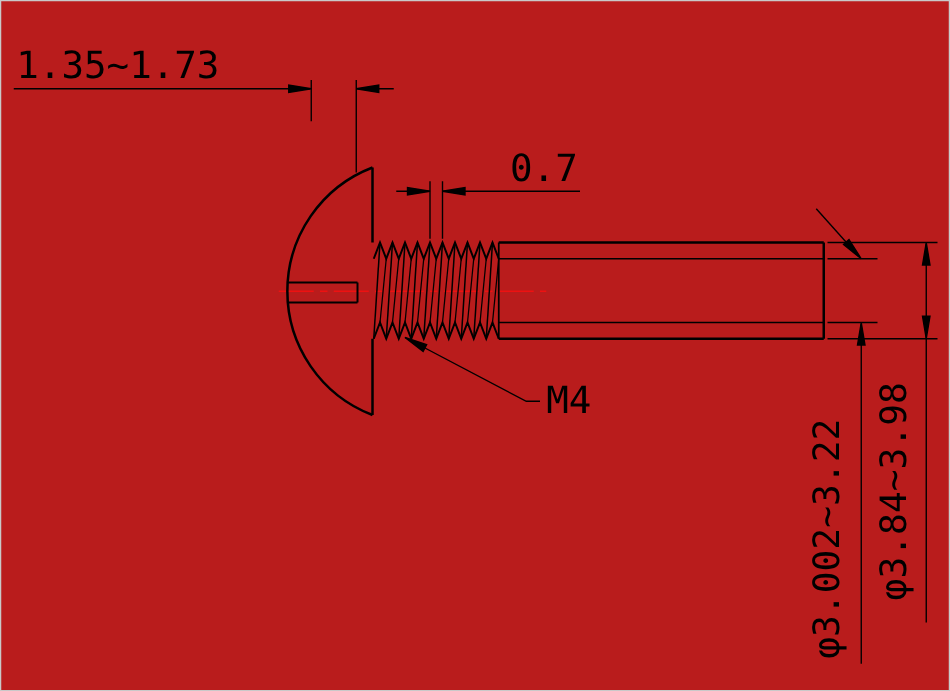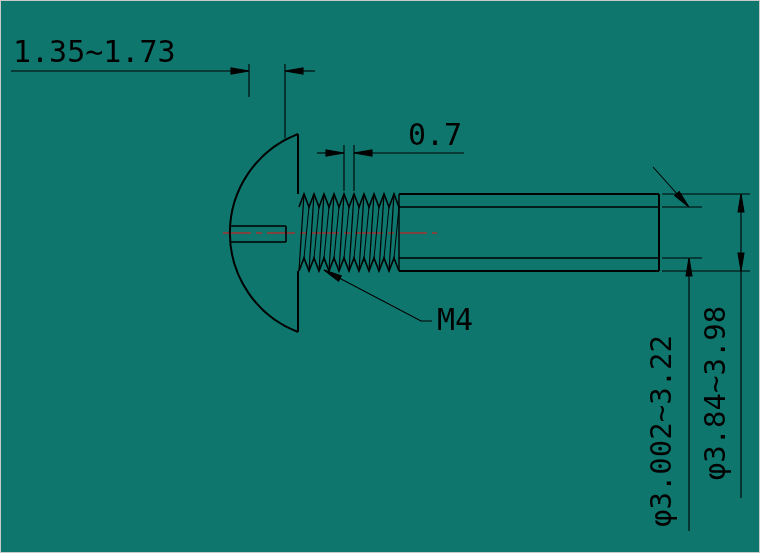--- a/index.html
+++ b/index.html
@@ -5,21 +5,21 @@
   html, body {
     margin: 0;
     padding: 0;
     background: #ffffff;
   }
   .canvas {
     position: relative;
     width: 758px;
     height: 551px;
     border: 1px solid #c9c9c9;
-    background: #0f766e;
+    background: #b91c1c;
     overflow: hidden;
   }
   svg { display: block; }
   text {
     font-family: "DejaVu Sans Mono", "Liberation Mono", monospace;
     fill: #000000;
   }
   .dim-text { font-size: 30px; }
   .dim-text-vert { font-size: 29px; }
 </style>

